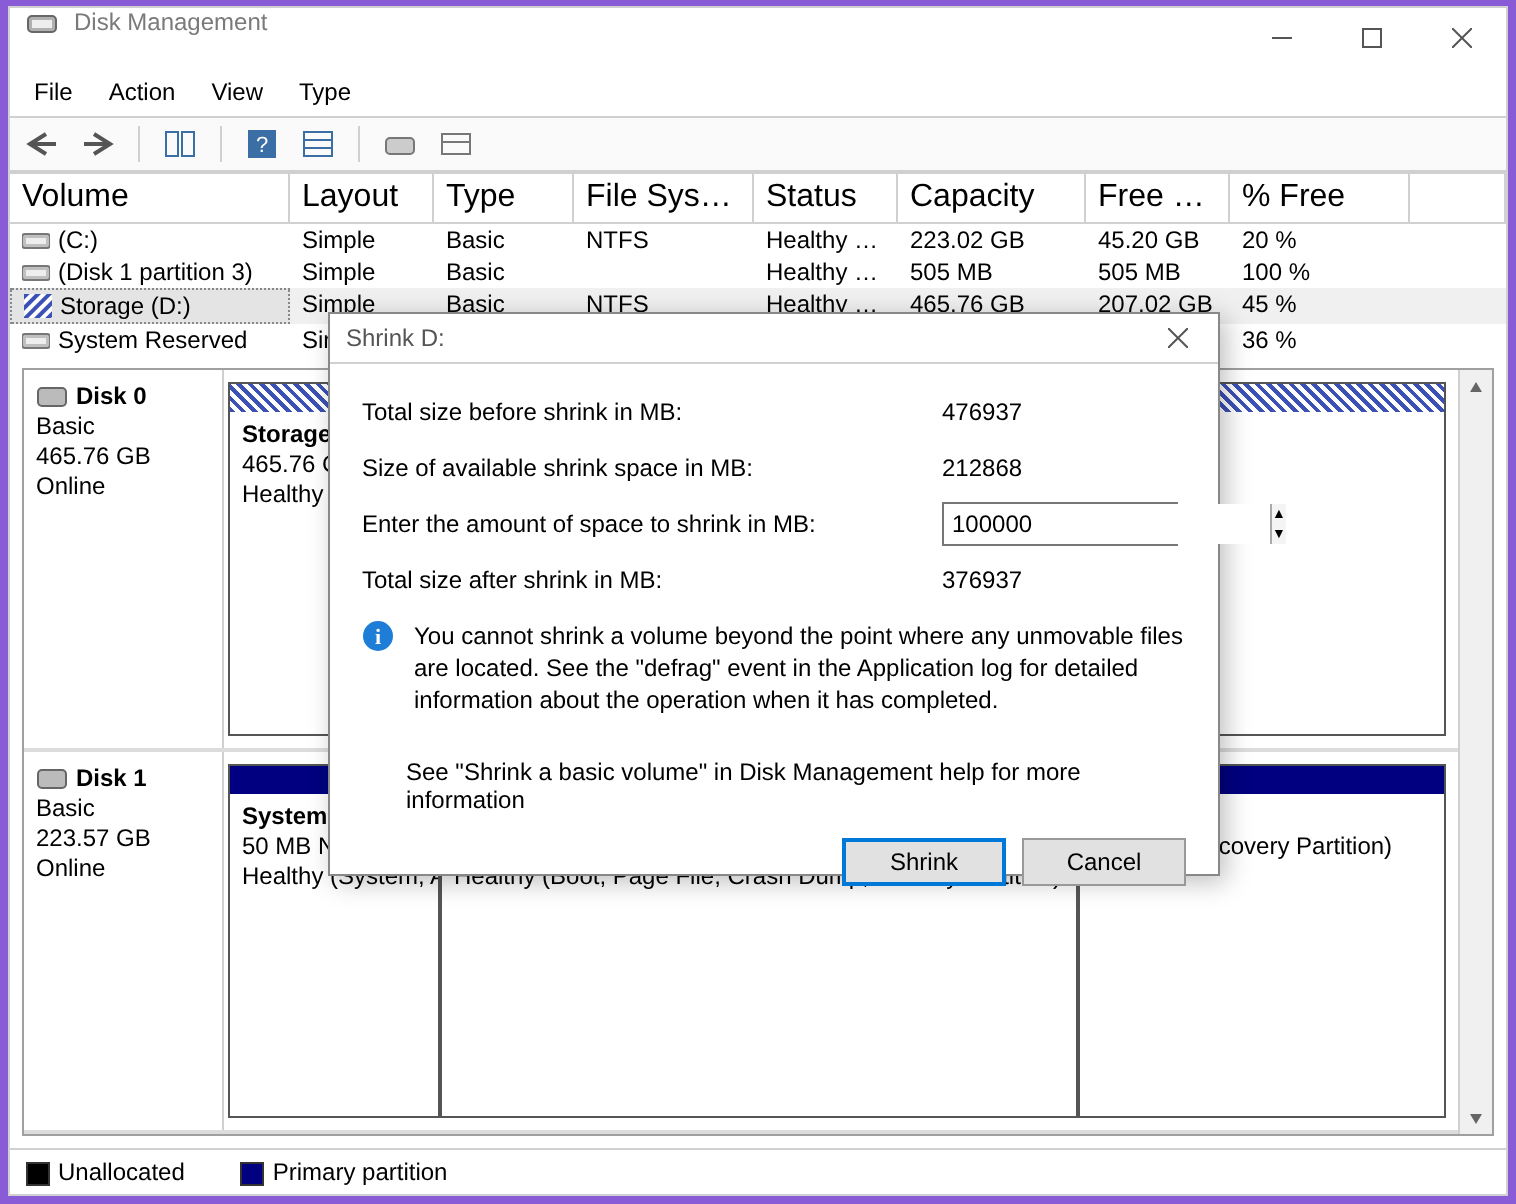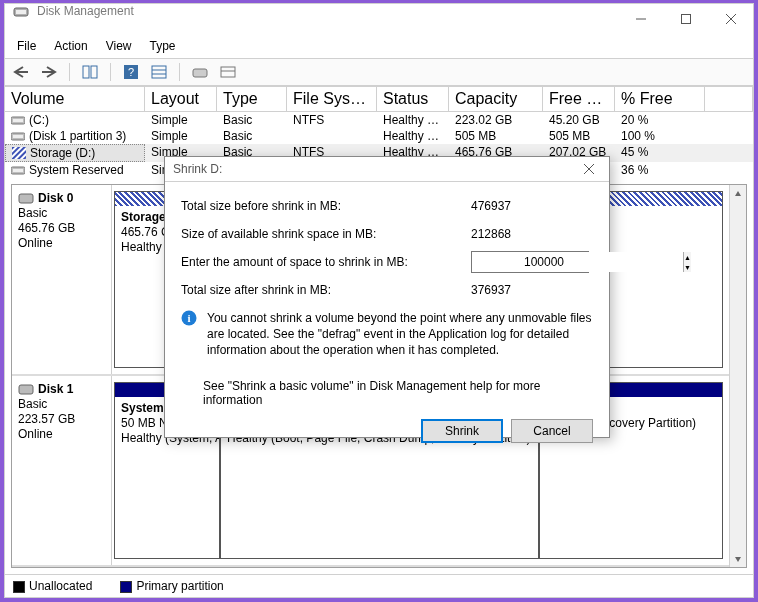--- a/index.html
+++ b/index.html
@@ -108,21 +108,21 @@
     height:28px; display:flex; align-items:center; padding:0 8px; color:#555; border-bottom:1px solid var(--border-light);
     font-size:12px;
   }
   .shrink .stitle .x { margin-left:auto; width:24px; height:24px; display:flex; align-items:center; justify-content:center; color:#555; }
   .shrink .body { padding:10px 16px 8px 16px; display:flex; flex-direction:column; gap:0; font-size:12px; flex:1;justify-content:space-between; }
   .srow { display:flex; align-items:center; height:28px; }
   .srow .lab { flex:0 0 290px; }
   .srow .val { width:118px; }
   .srow .val.ro { color:#000; }
   .spin {
-    display:flex; width:118px; height:22px; border:1px solid #777;padding-left:48px;
+    display:flex; width:118px; height:22px; border:1px solid #777;
   }
   .spin input { border:none; outline:none; flex:1; padding:1px 4px; font-size:12px; font-family:inherit; }
   .spin .arrows { width:17px; display:flex; flex-direction:column; border-left:1px solid #aaa; }
   .spin .arrows div { flex:1; display:flex; align-items:center; justify-content:center; font-size:7px; background:#f4f4f4; }
   .info { display:flex; gap:8px; margin-top:6px; line-height:1.35; }
   .info .iicon { flex:0 0 18px; }
   .moreinfo { margin:20px 0 8px 22px; }
   .btns { margin-top:auto; display:flex; justify-content:flex-end; gap:8px; padding-top:4px; }
   .winbtn {
     min-width:82px; height:24px; background:#e1e1e1; border:1px solid #999; font-family:inherit; font-size:12px;

